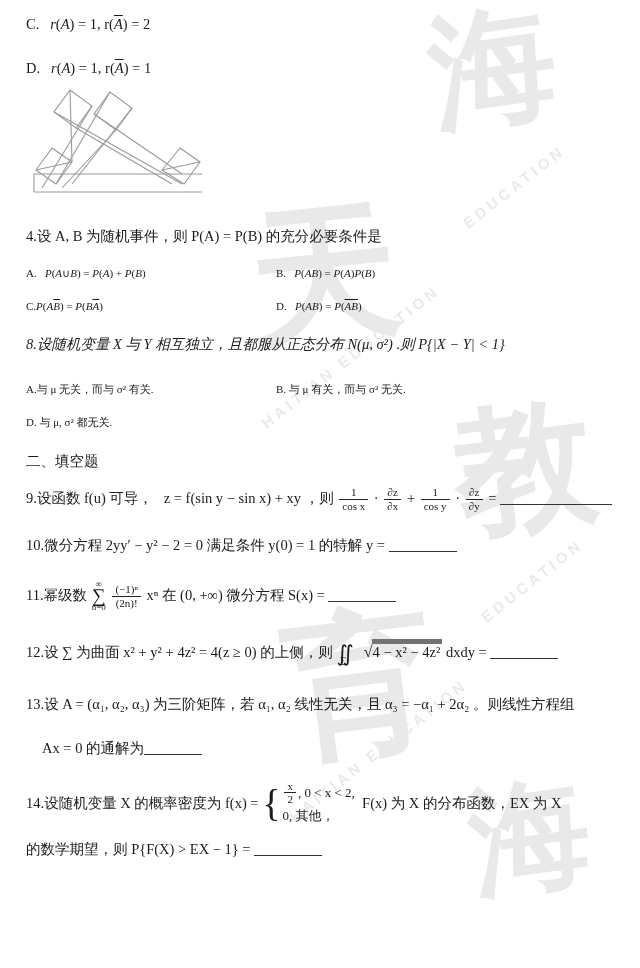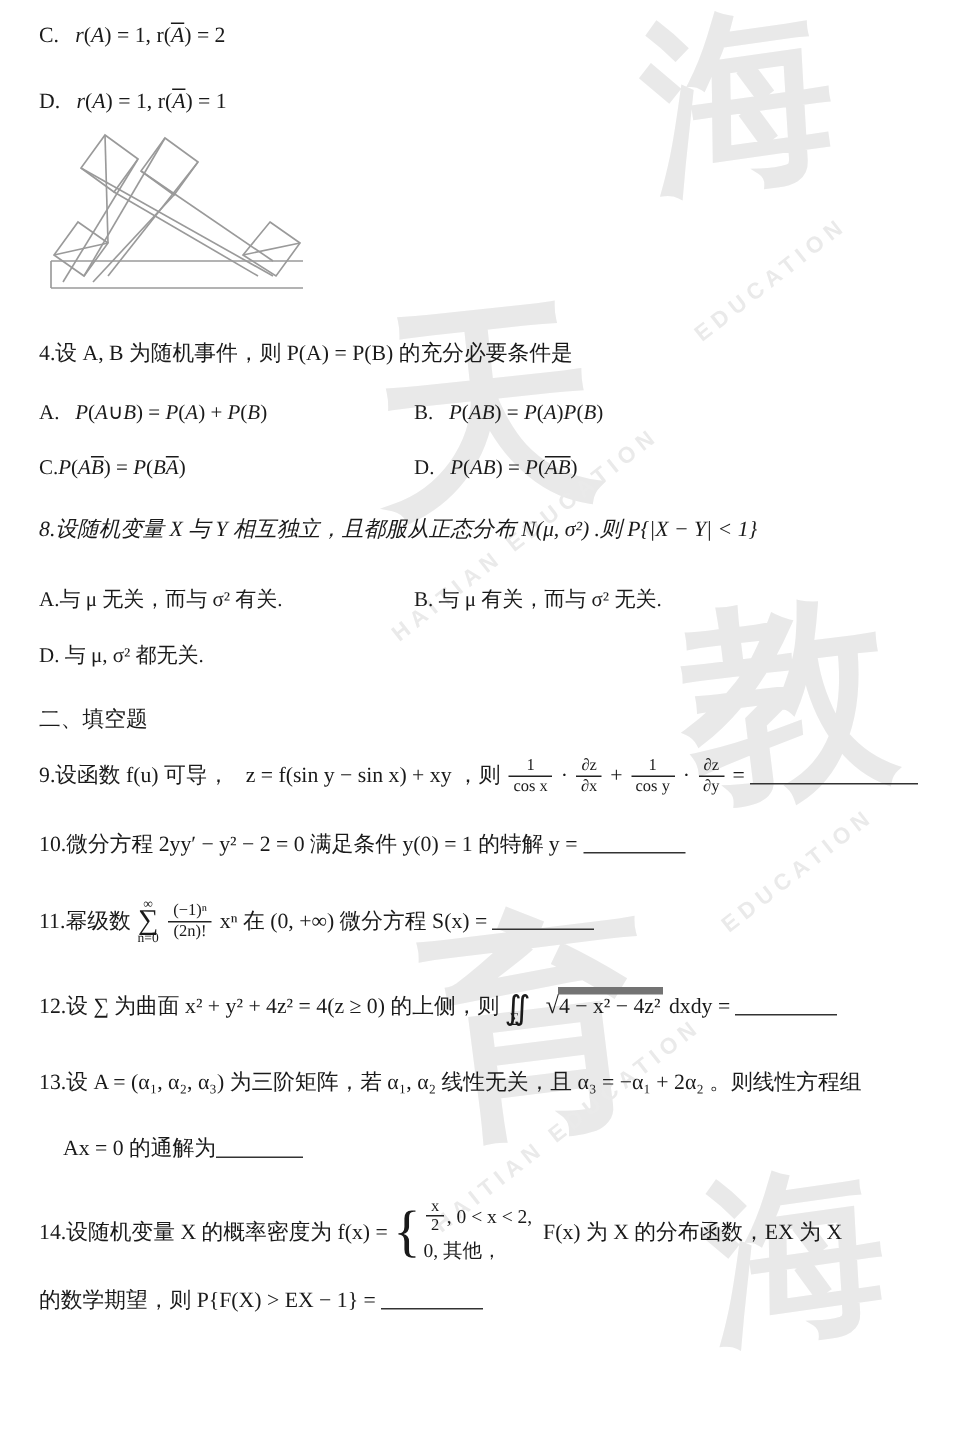--- a/index.html
+++ b/index.html
@@ -65,21 +65,21 @@
   .blk { margin-bottom: 16px; }
   .mi { font-style: italic; font-family: "Liberation Serif", serif; }
   .ovl {
     text-decoration: overline;
   }
   .blank { display: inline-block; border-bottom: 1px solid #333; width: 68px; height: 1em; vertical-align: -2px; }
   .blank-sm { display: inline-block; border-bottom: 1px solid #333; width: 58px; height: 1em; vertical-align: -2px; }
   .blank-lg { display: inline-block; border-bottom: 1px solid #333; width: 112px; height: 1em; vertical-align: -2px; }
 
   .opt-row { display: flex; }
-  .opt-row > div { font-size: 14px; line-height: 1.5; }
+  .opt-row > div { font-size: 11px; line-height: 1.5; }
   .opt-a { width: 250px; }
   .opt-b { width: 250px; }
 
   .sec-title { font-size: 14.5px; margin: 14px 0 10px 0; }
 
   
   .frac {
     display: inline-flex;
     flex-direction: column;
     vertical-align: middle;

